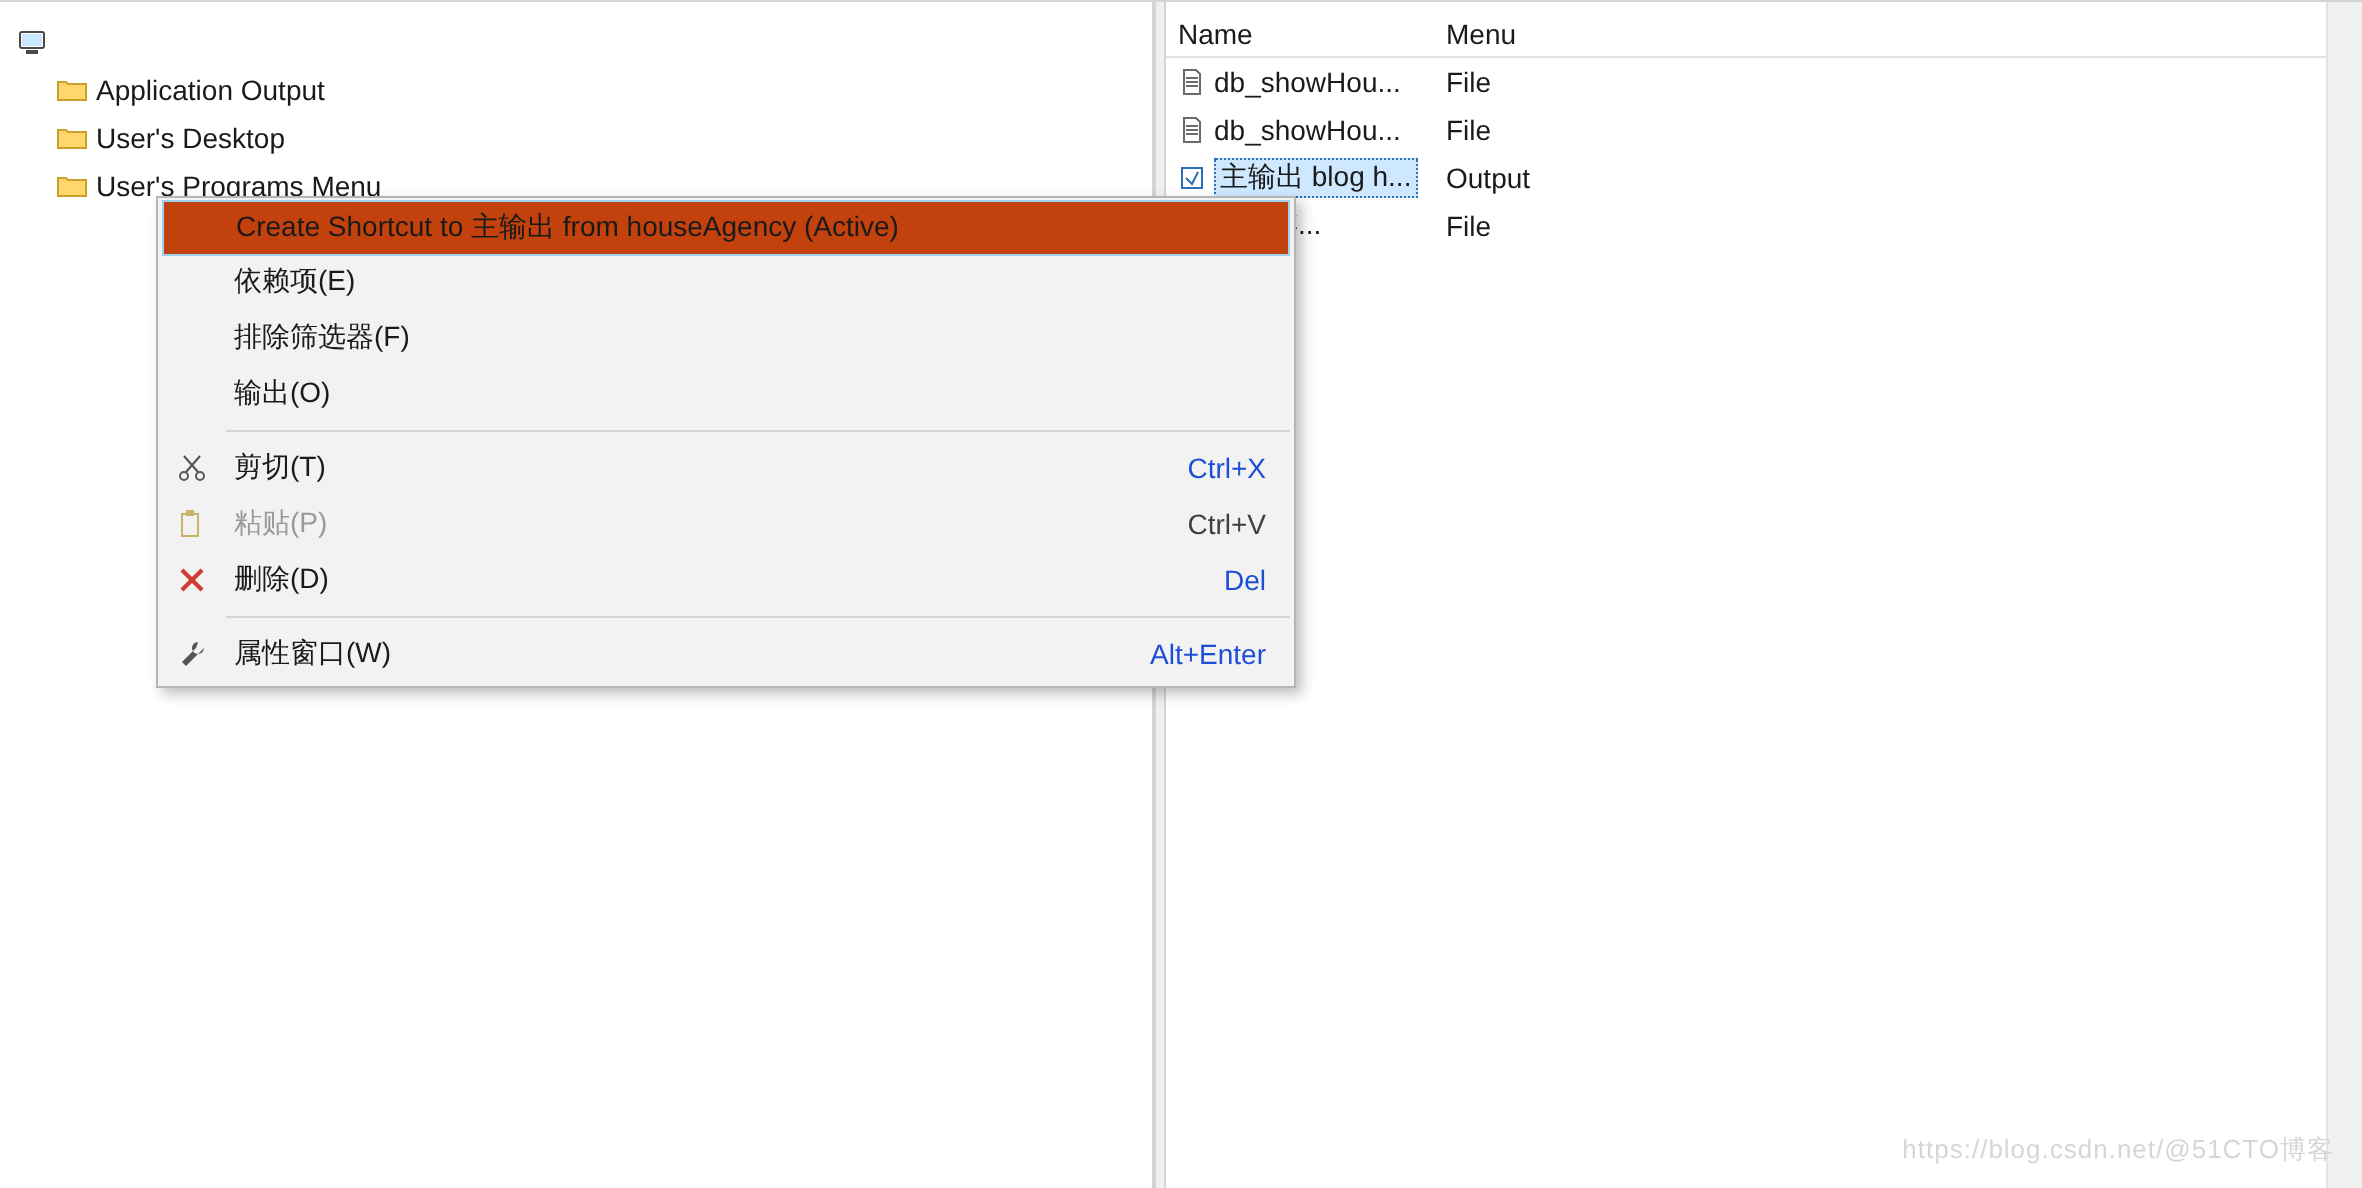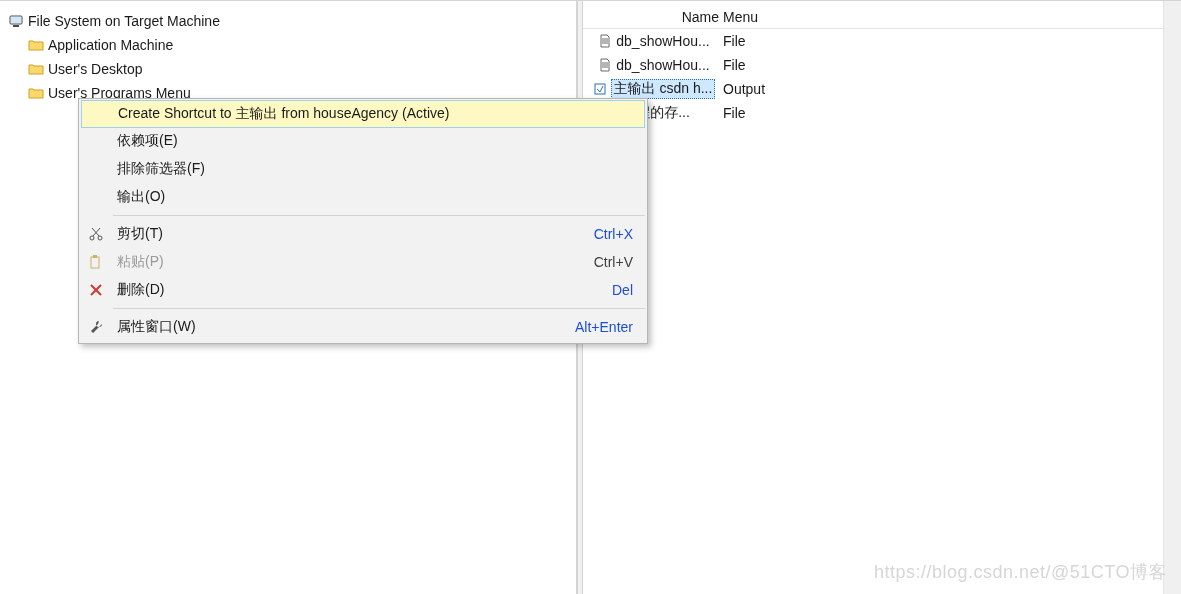--- a/index.html
+++ b/index.html
@@ -52,30 +52,30 @@
     }
     .tree-row.level1 { padding-left:22px; }
     .tree-label { }
     
     .list-header {
       display:flex;
       border-bottom:1px solid #e3e3e3;
       height:24px;
       align-items:center;
     }
-    .col-name { width:136px; padding-left:6px;text-align:right; }
+    .col-name { width:136px; padding-left:6px; }
     .col-type { padding-left:4px; }
     .list-body { }
     .list-row {
       display:flex; align-items:center; height:24px;
     }
     .list-row .cell-name {
       width:136px; padding-left:6px;
       display:flex; align-items:center; gap:4px;
-      white-space:nowrap; overflow:hidden;justify-content:center;
+      white-space:nowrap; overflow:hidden;
     }
     .list-row .cell-type { padding-left:4px; white-space:nowrap; }
     .list-row.selected .cell-name .txt {
       background:#cde8ff;
       border:1px dotted #2a6fb8;
       padding:0 2px;
     }
     
     .context-menu {
       position:absolute;
@@ -86,65 +86,64 @@
       box-shadow:3px 3px 6px rgba(0,0,0,0.25);
       padding:2px 0;
       z-index:10;
     }
     .menu-item {
       display:flex; align-items:center;
       height:28px;
       padding-left:38px; padding-right:14px;
       position:relative;
     }
-    .menu-item.highlight { background:#fef9c3; border:1px solid #9ed1ef; margin:-1px 2px; padding-left:36px; }
+    .menu-item.highlight { background:#c2410c; border:1px solid #9ed1ef; margin:-1px 2px; padding-left:36px; }
     .menu-item.disabled { color:#9a9a9a; }
     .menu-label { flex:1; }
     .menu-shortcut { color:#1d4ed8; }
     .menu-item.disabled .menu-shortcut { color:#404040; }
     .menu-sep {
       height:1px; background:#d4d4d4; margin:4px 2px 4px 34px;
     }
     .menu-icon {
       position:absolute; left:8px; top:50%; transform:translateY(-50%);
       width:18px; height:18px;
       display:flex; align-items:center; justify-content:center;
     }
     
     svg { display:block; }
     .watermark {
       position:absolute; right:14px; bottom:10px;
-      color:#d6d6d6; font-size:18px; letter-spacing:0.5px;
+      color:#d6d6d6; font-size:13px; letter-spacing:0.5px;
       pointer-events:none;
     }
   </style>
 </head>
 <body>
 
 <div class="panes">
 
   <div class="left-pane">
     <div class="tree">
       <div class="tree-row">
         <span>
           <svg width="16" height="16" viewBox="0 0 16 16">
               <rect x="2" y="3" width="12" height="8" rx="1" fill="#fff" stroke="#4a4a4a"></rect>
               <rect x="5" y="12" width="6" height="2" fill="#4a4a4a"></rect>
               <rect x="3" y="4" width="10" height="6" fill="#cde8ff"></rect>
             </svg>
         </span>
-        <span class="tree-label">File System on Target Machine</span>
       </div>
       <div class="tree-row level1">
         <span>
           <svg width="16" height="16" viewBox="0 0 16 16">
               <path d="M1 4 l4 0 l1 1 l9 0 l0 8 l-14 0 z" fill="#ffd76a" stroke="#c9a227"></path>
             </svg>
         </span>
-        <span class="tree-label">Application Machine</span>
+        <span class="tree-label">Application Output</span>
       </div>
       <div class="tree-row level1">
         <span>
           <svg width="16" height="16" viewBox="0 0 16 16">
               <path d="M1 4 l4 0 l1 1 l9 0 l0 8 l-14 0 z" fill="#ffd76a" stroke="#c9a227"></path>
             </svg>
         </span>
         <span class="tree-label">User's Desktop</span>
       </div>
       <div class="tree-row level1">
@@ -195,21 +194,21 @@
         <div class="cell-type">File</div>
       </div>
       <div class="list-row selected">
         <div class="cell-name">
           <span>
               <svg width="14" height="14" viewBox="0 0 14 14">
                 <rect x="2" y="2" width="10" height="10" fill="#fff" stroke="#2a6fb8"></rect>
                 <path d="M4 7 l3 3 l3 -6" fill="none" stroke="#2a6fb8"></path>
               </svg>
             </span>
-          <span class="txt">主输出 csdn h...</span>
+          <span class="txt">主输出 blog h...</span>
         </div>
         <div class="cell-type">Output</div>
       </div>
       <div class="list-row">
         <div class="cell-name">
           <span>
               <svg width="14" height="14" viewBox="0 0 14 14">
                 <path d="M3 1 h6 l2 2 v10 h-8 z" fill="#fff" stroke="#6a6a6a"></path>
                 <line x1="4" y1="5" x2="10" y2="5" stroke="#6a6a6a"></line>
                 <line x1="4" y1="7" x2="10" y2="7" stroke="#6a6a6a"></line>

